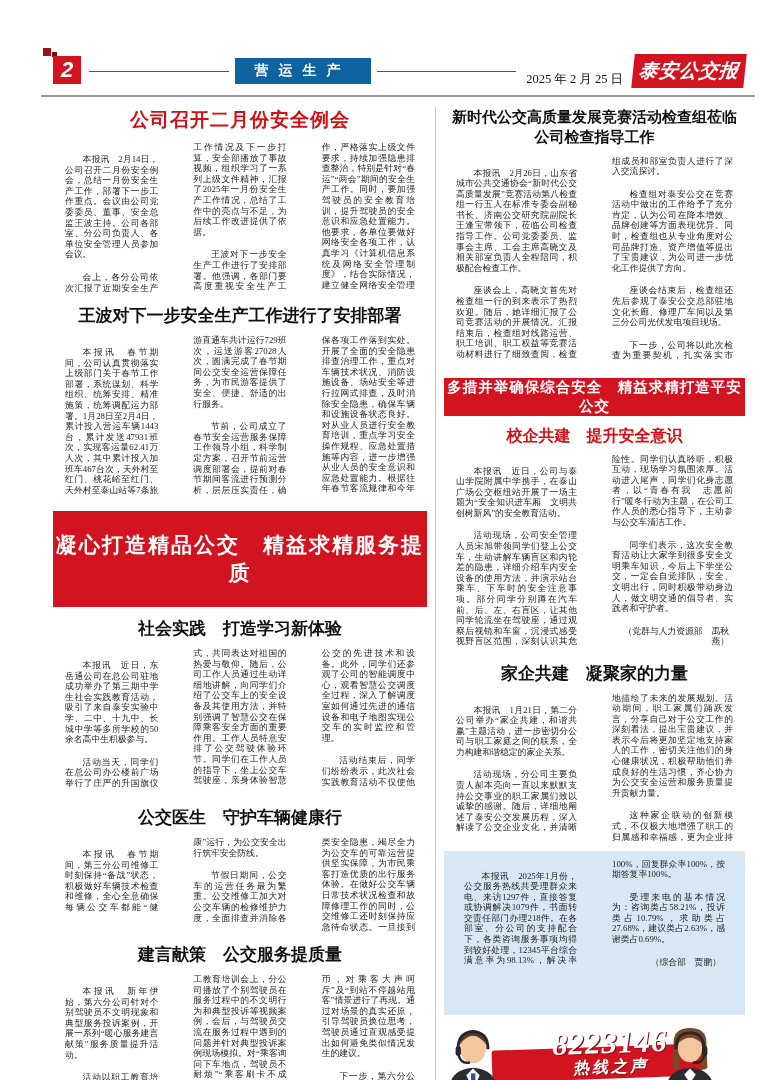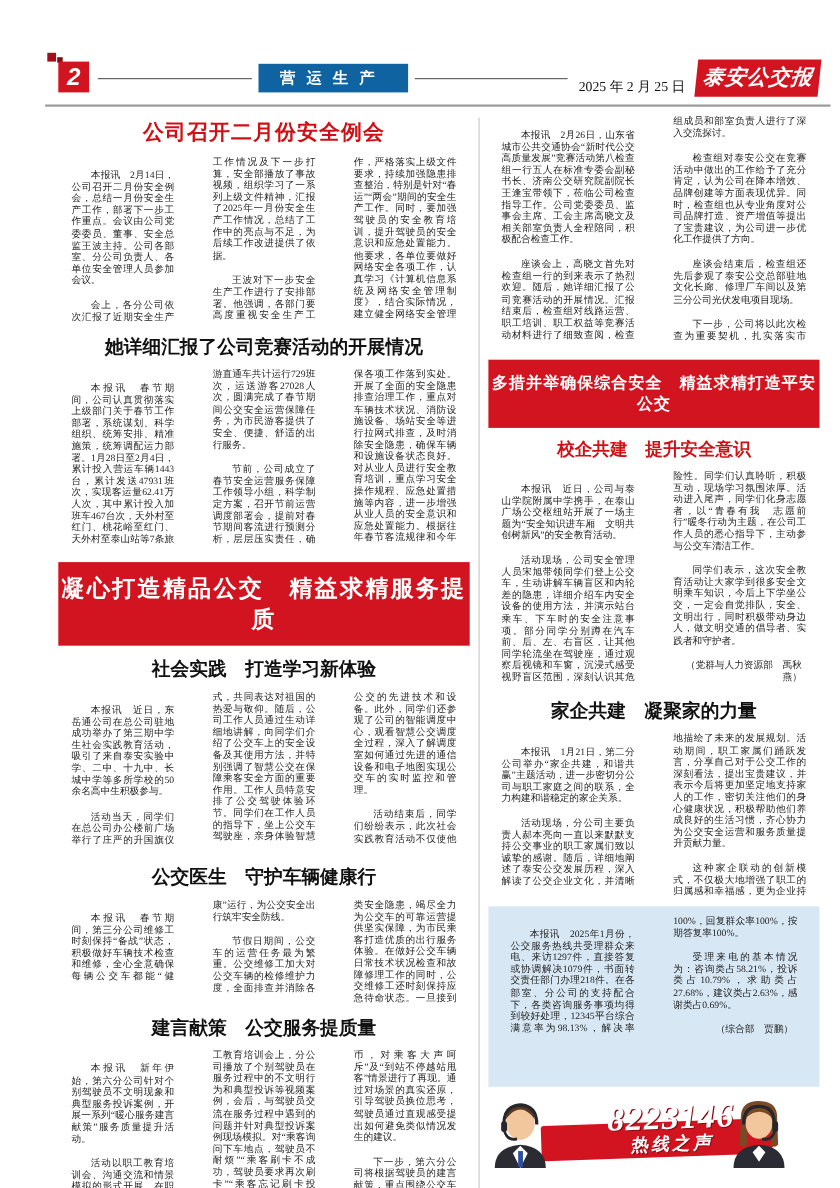--- a/index.html
+++ b/index.html
@@ -58,22 +58,22 @@
   .h-sugg{height:132px;}
   .h-insp{height:214px;}
   .h-school{height:198px;}
   .h-family{height:150px;}
   .h-hot{height:150px;}
   
   .banner{
     background:#d21420;color:#fff;font-weight:bold;text-align:center;
     font-family:"Liberation Sans",sans-serif;
   }
-  .banner-left{font-size:21px;letter-spacing:2px;padding:10px 0;margin-top:8px;}
-  .banner-right{font-size:14.5px;letter-spacing:1px;padding:12px 0;margin:8px 0 0 0;}
+  .banner-left{font-size:21px;letter-spacing:2px;padding:20px 0;margin-top:8px;}
+  .banner-right{font-size:14.5px;letter-spacing:1px;padding:0 0;margin:8px 0 0 0;}
   
   .blue-panel{background:#d7e7f4;padding:8px 8px 6px 8px;margin-top:8px;}
   
   .hotline{position:relative;height:76px;margin-top:2px;}
   .ribbon{
     position:absolute;left:48px;right:40px;top:30px;height:32px;background:#d21420;
     transform:rotate(-2deg);border-radius:3px 14px 14px 3px;
   }
   .agent{position:absolute;bottom:4px;width:58px;height:64px;}
   .agent-l{left:0;}
@@ -116,21 +116,21 @@
         <div class="t-red-big">公司召开二月份安全例会</div>
         <div class="body3 h-a1">
           <p>本报讯　2月14日，公司召开二月份安全例会，总结一月份安全生产工作，部署下一步工作重点。会议由公司党委委员、董事、安全总监王波主持。公司各部室、分公司负责人、各单位安全管理人员参加会议。</p>
           <p>会上，各分公司依次汇报了近期安全生产工作情况及下一步打算，安全部播放了事故视频，组织学习了一系列上级文件精神，汇报了2025年一月份安全生产工作情况，总结了工作中的亮点与不足，为后续工作改进提供了依据。</p>
           <p>王波对下一步安全生产工作进行了安排部署。他强调，各部门要高度重视安全生产工作，严格落实上级文件要求，持续加强隐患排查整治，特别是针对“春运”“两会”期间的安全生产工作。同时，要加强驾驶员的安全教育培训，提升驾驶员的安全意识和应急处置能力。他要求，各单位要做好网络安全各项工作，认真学习《计算机信息系统及网络安全管理制度》，结合实际情况，建立健全网络安全管理的组织机构和相关制度，做好应急预案，并进行网络安全的梳理排查。各部门要加强协作，形成合力，共同推动公司安全生产工作再上新台阶。</p>
           <p class="sig">（安全部　韩广典）</p>
         </div>
       </div>
 
       <div>
-        <div class="t-black">她详细汇报了公司竞赛活动的开展情况</div>
+        <div class="t-black">王波对下一步安全生产工作进行了安排部署</div>
         <div class="body3 h-a2">
           <p>本报讯　春节期间，公司认真贯彻落实上级部门关于春节工作部署，系统谋划、科学组织、统筹安排、精准施策，统筹调配运力部署。1月28日至2月4日，累计投入营运车辆1443台，累计发送47931班次，实现客运量62.41万人次，其中累计投入加班车467台次，天外村至红门、桃花峪至红门、天外村至泰山站等7条旅游直通车共计运行729班次，运送游客27028人次，圆满完成了春节期间公交安全运营保障任务，为市民游客提供了安全、便捷、舒适的出行服务。</p>
           <p>节前，公司成立了春节安全运营服务保障工作领导小组，科学制定方案，召开节前运营调度部署会，提前对春节期间客流进行预测分析，层层压实责任，确保各项工作落到实处。开展了全面的安全隐患排查治理工作，重点对车辆技术状况、消防设施设备、场站安全等进行拉网式排查，及时消除安全隐患，确保车辆和设施设备状态良好。对从业人员进行安全教育培训，重点学习安全操作规程、应急处置措施等内容，进一步增强从业人员的安全意识和应急处置能力。根据往年春节客流规律和今年实际情况，灵活调配车辆，确保了线路运力充足。节日期间，加强与泰山景区、高铁站、泰山站联动机制，密切关注客流变化，及时调整运力，确保乘客出行顺畅。结合游客春节期间的出行需求，开通了天外村至红门、桃花峪至红门、天外村至泰山站等7条旅游直通线路，方便游客节日出行。</p>
 
         </div>
       </div>
 
       <div class="banner banner-left">凝心打造精品公交　精益求精服务提质</div>
 
       <div>
@@ -162,20 +162,21 @@
         </div>
       </div>
 
     </div>
 
     <div class="v-divider"></div>
 
     <div class="right-col">
 
       <div>
+        <div class="t-black-sm">新时代公交高质量发展竞赛活动检查组莅临公司检查指导工作</div>
         <div class="body2 h-insp">
           <p>本报讯　2月26日，山东省城市公共交通协会“新时代公交高质量发展”竞赛活动第八检查组一行五人在标准专委会副秘书长、济南公交研究院副院长王逢宝带领下，莅临公司检查指导工作。公司党委委员、监事会主席、工会主席高晓文及相关部室负责人全程陪同，积极配合检查工作。</p>
           <p>座谈会上，高晓文首先对检查组一行的到来表示了热烈欢迎。随后，她详细汇报了公司竞赛活动的开展情况。汇报结束后，检查组对线路运营、职工培训、职工权益等竞赛活动材料进行了细致查阅，检查组成员和部室负责人进行了深入交流探讨。</p>
           <p>检查组对泰安公交在竞赛活动中做出的工作给予了充分肯定，认为公司在降本增效、品牌创建等方面表现优异。同时，检查组也从专业角度对公司品牌打造、资产增值等提出了宝贵建议，为公司进一步优化工作提供了方向。</p>
           <p>座谈会结束后，检查组还先后参观了泰安公交总部驻地文化长廊、修理厂车间以及第三分公司光伏发电项目现场。</p>
           <p>下一步，公司将以此次检查为重要契机，扎实落实市委、市政府各项重点任务，为市民提供更加优质、便捷、安全的出行服务，为城市发展贡献更大的公交力量。</p>
           <p class="sig">（党群与人力资源部　袁进）</p>
         </div>
       </div>
 

